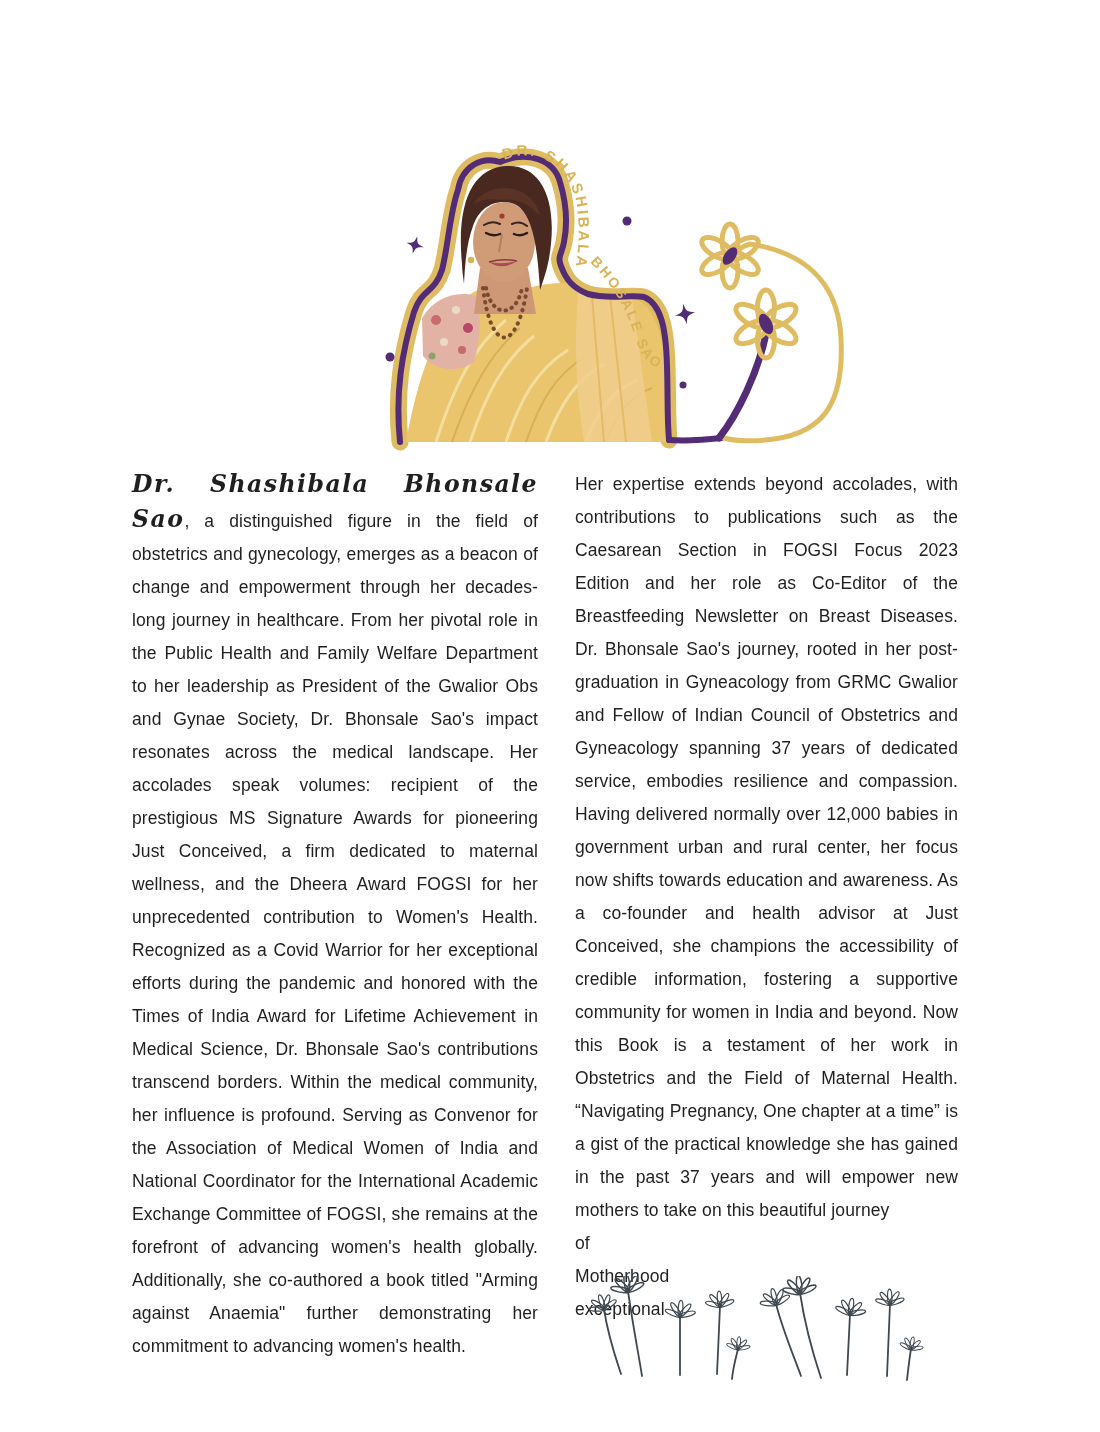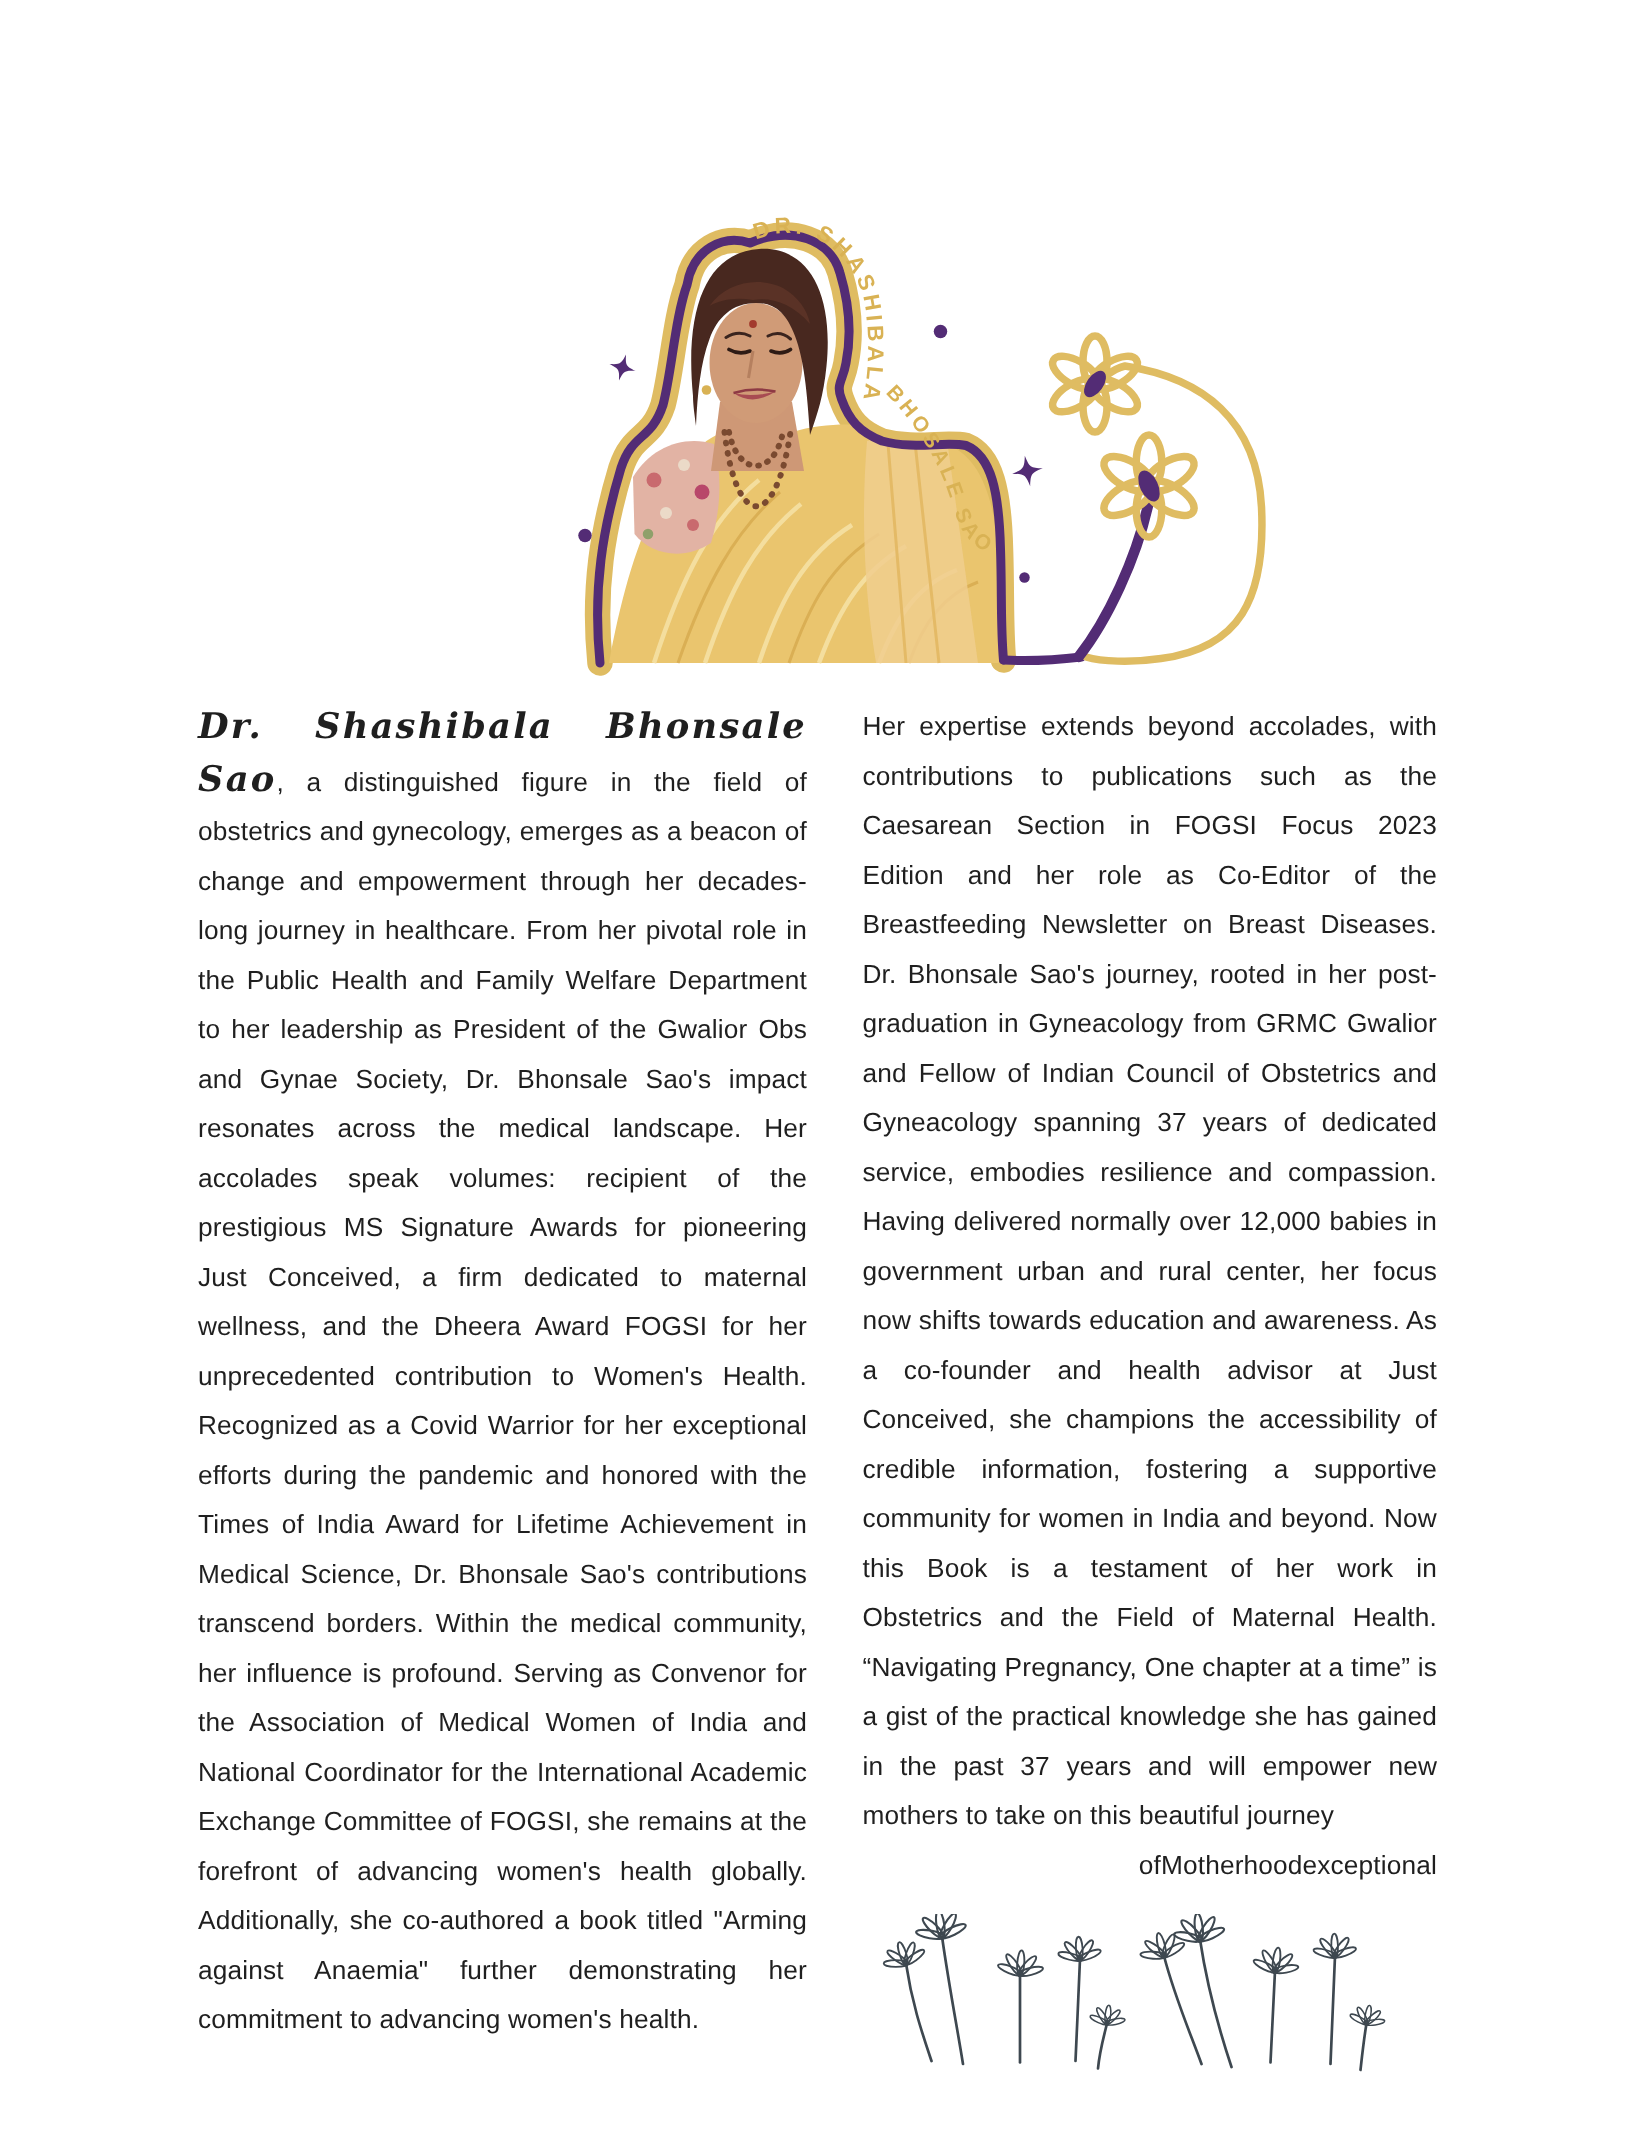--- a/index.html
+++ b/index.html
@@ -11,22 +11,22 @@
 
   .col { position:absolute; top:468px; font-size:17.5px; line-height:33px;
          text-align:justify; text-justify:inter-word; letter-spacing:.1px; }
   .col-left  { left:132px; width:406px; }
   .col-right { left:575px; width:383px; }
 
   .script-name { font-family:"DejaVu Serif", serif; font-style:italic;
                  font-weight:bold; font-size:23.5px; letter-spacing:1.5px;
                  word-spacing:6px; line-height:33px; }
 
-  .stretch-line { display:flex; justify-content:flex-end;
-                  line-height:33px; }
+  .stretch-line { display:flex; justify-content:center;
+                  line-height:33px;flex-direction:column; }
 
   .flowers-svg { position:absolute; left:583px; top:1276px; }
 </style>
 </head>
 <body>
 
 <div>
 
   <svg class="hero-svg" width="480" height="315" viewBox="0 0 480 315">
     <defs>

